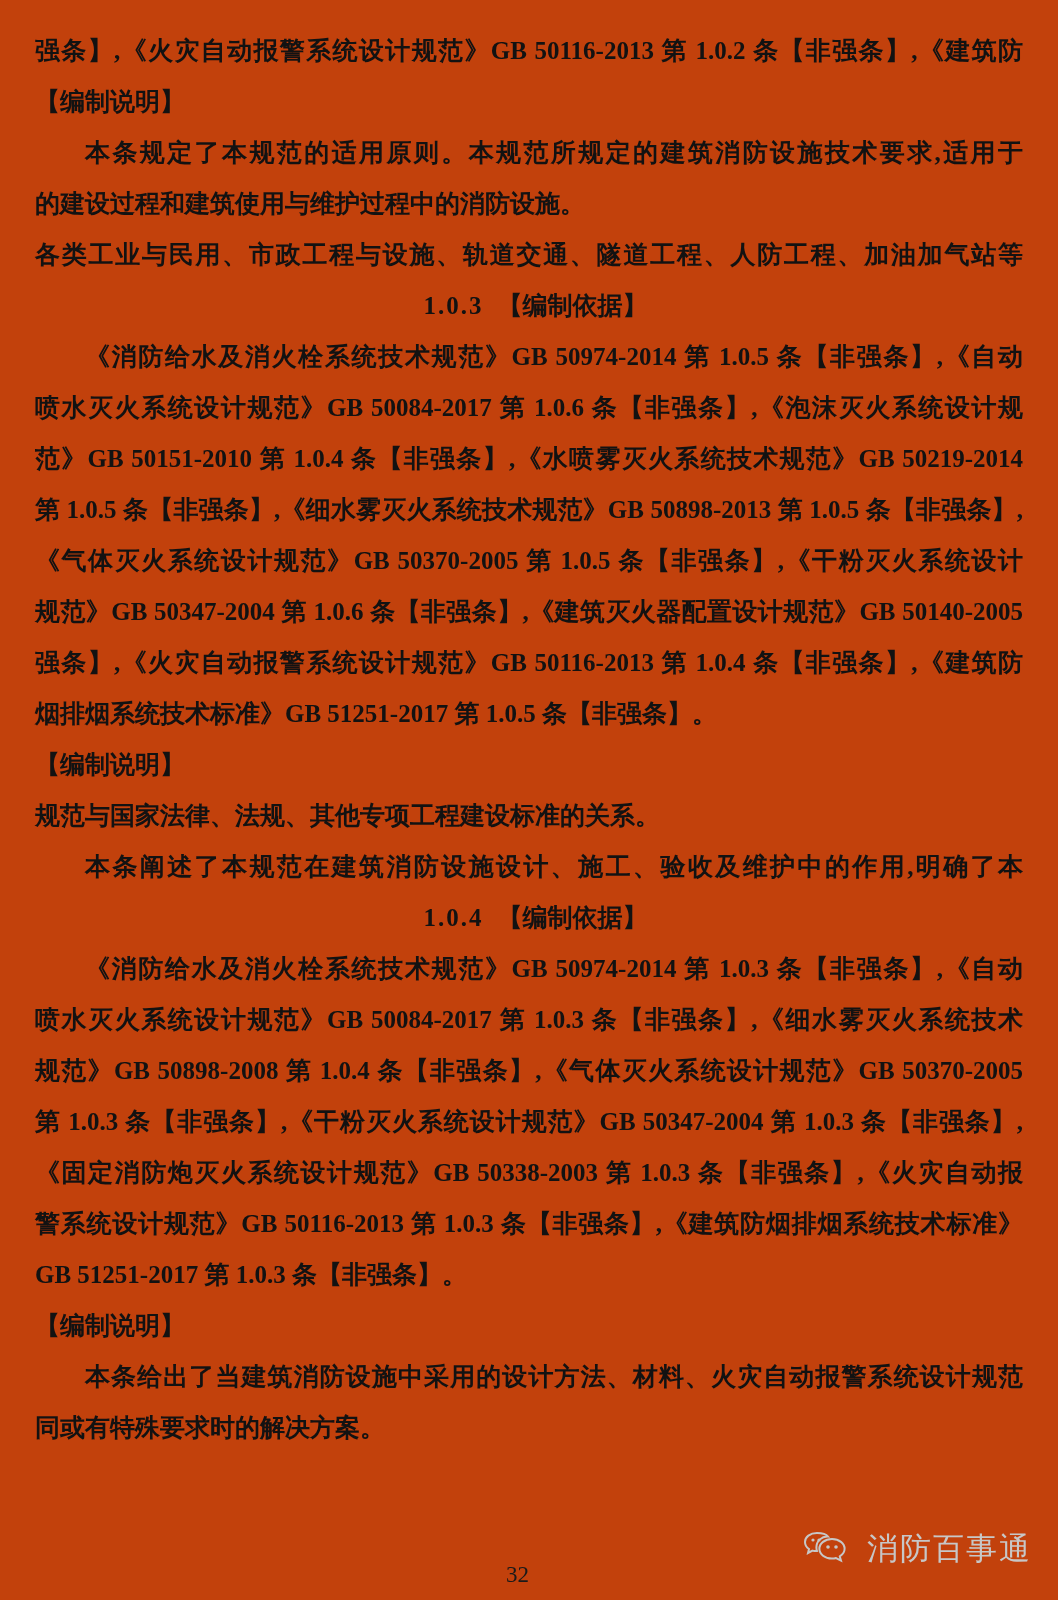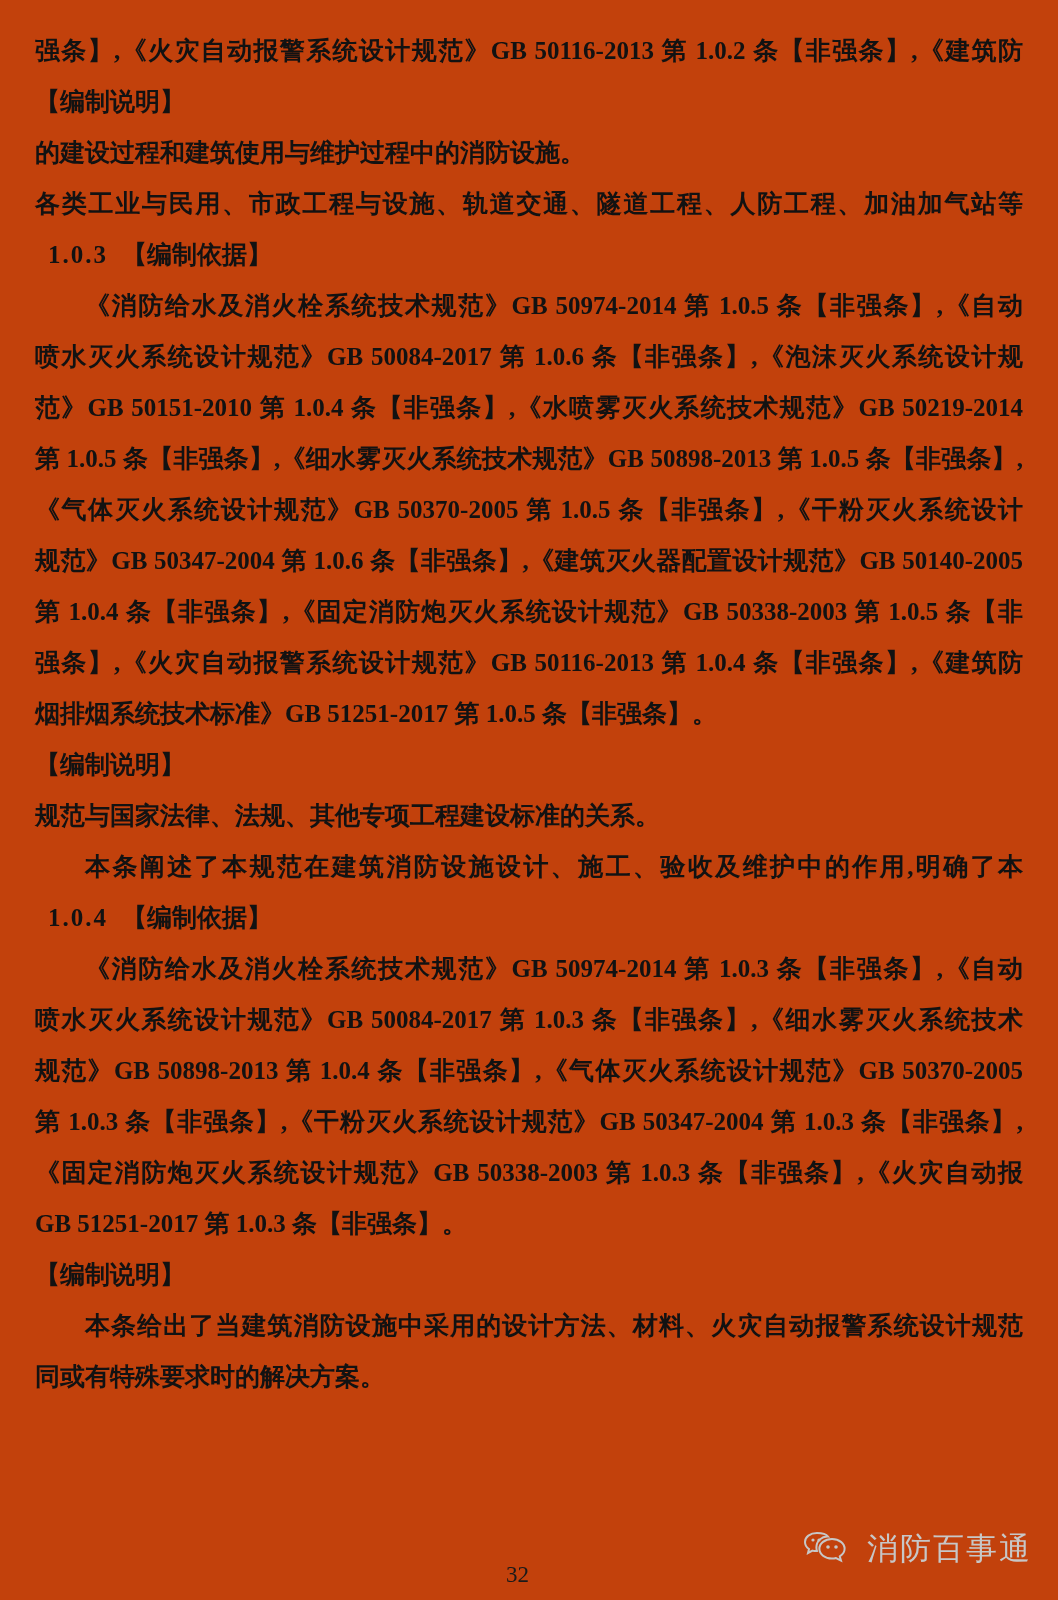--- a/index.html
+++ b/index.html
@@ -15,21 +15,21 @@
     position:absolute;
     left:35px;top:25px;
     width:988px;
     font-size:25px;
     font-weight:bold;
     line-height:51px;
   }
   .ln{margin:0;white-space:nowrap;}
   .fill{text-align:justify;text-align-last:justify;}
   .ind{text-indent:2em;}
-  .sec{padding-left:13px;}
+  .sec{padding-left:13px;text-align:center;}
   .secnum{letter-spacing:0.08em;margin-right:14px;}
   .footer{
     position:absolute;
     left:0;top:1562px;width:1035px;
     text-align:center;
     font-size:23px;font-weight:normal;color:#1a1a1a;
   }
   .watermark{
     position:absolute;
     top:1528px;right:26px;
@@ -43,41 +43,42 @@
   .wicon{display:block;}
 </style>
 </head>
 <body>
 
 <div class="page">
 
   <div class="textblock">
     <p class="ln fill">强条】,《火灾自动报警系统设计规范》GB 50116-2013 第 1.0.2 条【非强条】,《建筑防</p>
     <p class="ln">【编制说明】</p>
+    <p class="ln fill ind">本条规定了本规范的适用原则。本规范所规定的建筑消防设施技术要求,适用于</p>
     <p class="ln">的建设过程和建筑使用与维护过程中的消防设施。</p>
     <p class="ln fill">各类工业与民用、市政工程与设施、轨道交通、隧道工程、人防工程、加油加气站等</p>
     <p class="ln sec"><span class="secnum">1.0.3</span><span>【编制依据】</span></p>
     <p class="ln fill ind">《消防给水及消火栓系统技术规范》GB 50974-2014 第 1.0.5 条【非强条】,《自动</p>
     <p class="ln fill">喷水灭火系统设计规范》GB 50084-2017 第 1.0.6 条【非强条】,《泡沫灭火系统设计规</p>
     <p class="ln fill">范》GB 50151-2010 第 1.0.4 条【非强条】,《水喷雾灭火系统技术规范》GB 50219-2014</p>
     <p class="ln fill">第 1.0.5 条【非强条】,《细水雾灭火系统技术规范》GB 50898-2013 第 1.0.5 条【非强条】,</p>
     <p class="ln fill">《气体灭火系统设计规范》GB 50370-2005 第 1.0.5 条【非强条】,《干粉灭火系统设计</p>
     <p class="ln fill">规范》GB 50347-2004 第 1.0.6 条【非强条】,《建筑灭火器配置设计规范》GB 50140-2005</p>
-    <p class="ln fill">第 1.0.4 条【非强条】,《固定消防炮灭火系统设计规范》GB 50338-2003 第 1.0.5 条【非</p>
     <p class="ln fill">强条】,《火灾自动报警系统设计规范》GB 50116-2013 第 1.0.4 条【非强条】,《建筑防</p>
     <p class="ln">烟排烟系统技术标准》GB 51251-2017 第 1.0.5 条【非强条】。</p>
     <p class="ln">【编制说明】</p>
     <p class="ln">规范与国家法律、法规、其他专项工程建设标准的关系。</p>
     <p class="ln fill ind">本条阐述了本规范在建筑消防设施设计、施工、验收及维护中的作用,明确了本</p>
     <p class="ln sec"><span class="secnum">1.0.4</span><span>【编制依据】</span></p>
     <p class="ln fill ind">《消防给水及消火栓系统技术规范》GB 50974-2014 第 1.0.3 条【非强条】,《自动</p>
     <p class="ln fill">喷水灭火系统设计规范》GB 50084-2017 第 1.0.3 条【非强条】,《细水雾灭火系统技术</p>
-    <p class="ln fill">规范》GB 50898-2013 第 1.0.4 条【非强条】,《气体灭火系统设计规范》GB 50370-2005</p>
+    <p class="ln fill">规范》GB 50898-2008 第 1.0.4 条【非强条】,《气体灭火系统设计规范》GB 50370-2005</p>
     <p class="ln fill">第 1.0.3 条【非强条】,《干粉灭火系统设计规范》GB 50347-2004 第 1.0.3 条【非强条】,</p>
     <p class="ln fill">《固定消防炮灭火系统设计规范》GB 50338-2003 第 1.0.3 条【非强条】,《火灾自动报</p>
+    <p class="ln fill">警系统设计规范》GB 50116-2013 第 1.0.3 条【非强条】,《建筑防烟排烟系统技术标准》</p>
     <p class="ln">GB 51251-2017 第 1.0.3 条【非强条】。</p>
     <p class="ln">【编制说明】</p>
     <p class="ln fill ind">本条给出了当建筑消防设施中采用的设计方法、材料、火灾自动报警系统设计规范</p>
     <p class="ln">同或有特殊要求时的解决方案。</p>
   </div>
 
   <div class="watermark">
     <svg class="wicon" width="46" height="40" viewBox="0 0 46 40">
       <g fill="none" stroke="#c7c7c7" stroke-width="2">
         <path d="M14 4 C7 4 2 8 2 13 C2 16 3.5 18.4 6 20 L5 24 L9.5 21.6 C11 22 12.5 22.2 14 22 C13.6 20.8 13.4 19.6 13.4 18.4 C13.4 11.8 19 7.2 25 7.6 C23.4 5.4 19.6 4 14 4 Z"></path>

